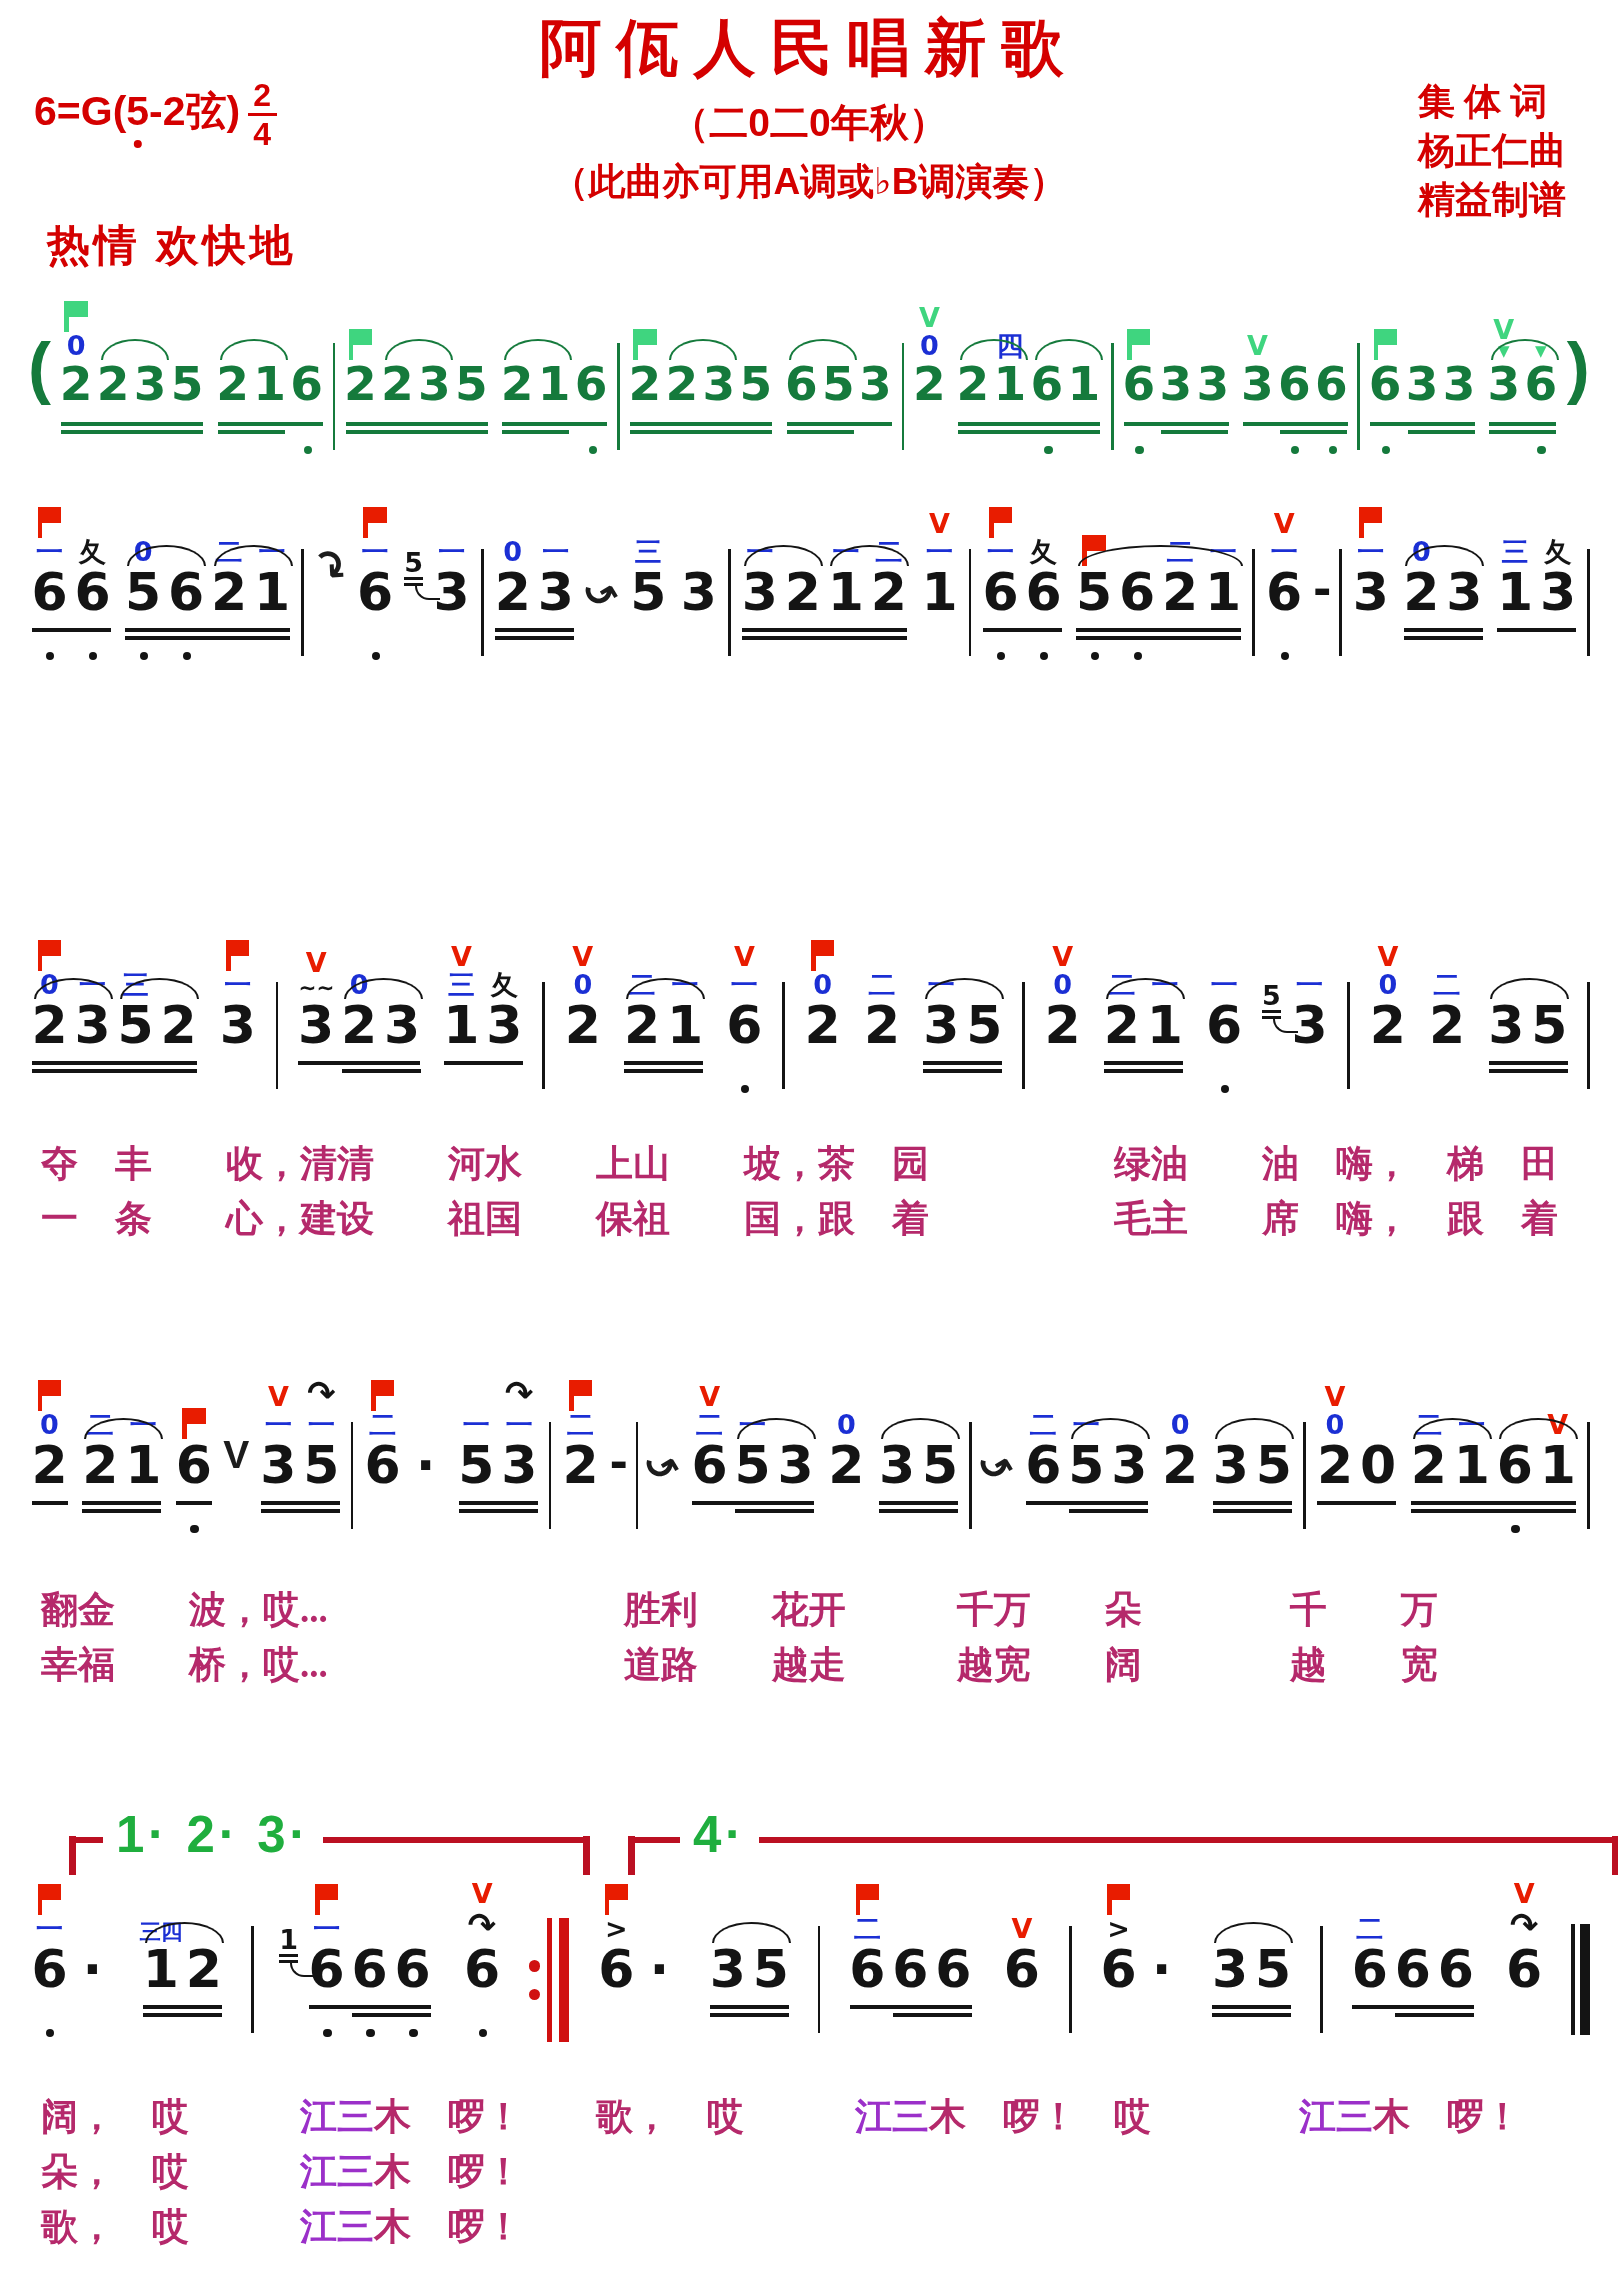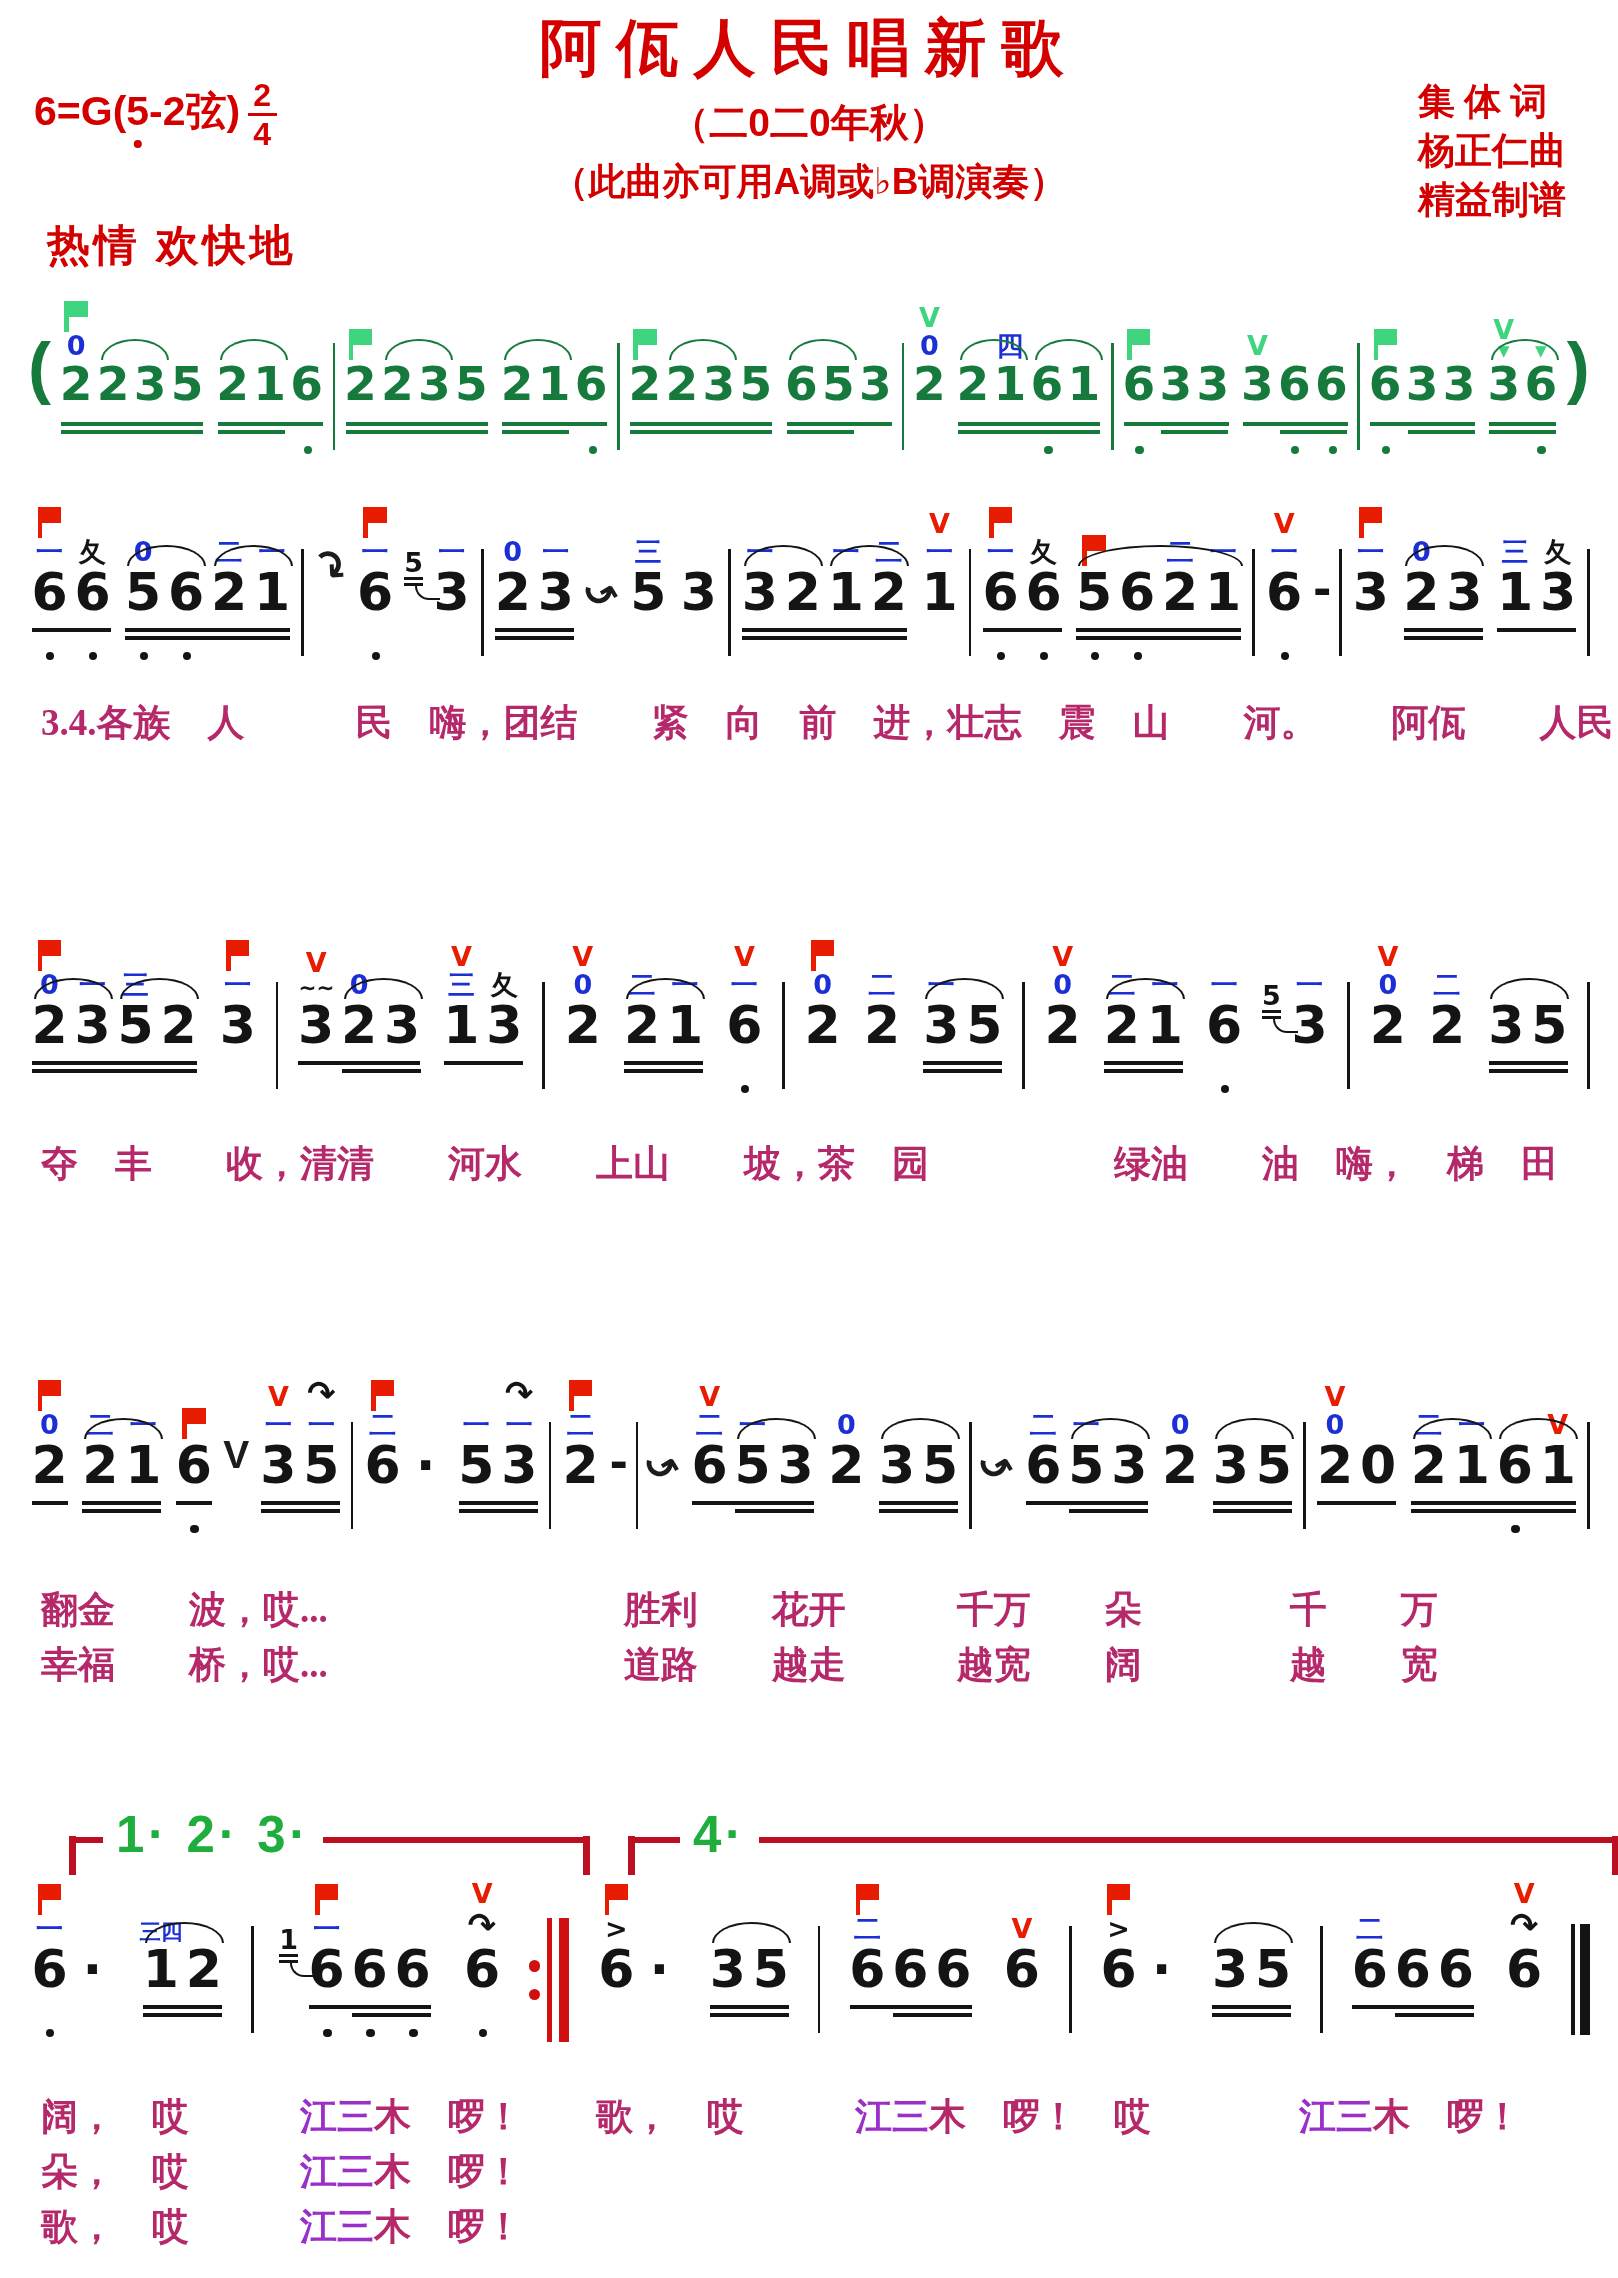--- a/index.html
+++ b/index.html
@@ -1091,20 +1091,20 @@
         <div class="txtrow" style="left: 0px; top: 79px;">
           <span class="nt" style="width: 43px; font-size: 52px; color: rgb(20, 20, 20); font-family: &quot;DejaVu Sans&quot;, &quot;Liberation Sans&quot;, sans-serif;">6</span>
         </div>
       </div>
       <div class="finalbar">
         <i class="fthin"></i>
         <i class="fthick"></i>
       </div>
     </div>
 
-  <div class="lyr" id="ly0" style="top: 695px;"><div class="row"><span>3.4.各族　人　　　民　嗨，团结　　紧　向　前　进，壮志　震　山　　河。　　阿佤　　人民</span></div></div>
-  <div class="lyr" id="ly1" style="top: 1136px;"><div class="row"><span>夺　丰　　收，清清　　河水　　上山　　坡，茶　园　　　　　绿油　　油　嗨，　梯　田</span></div></div>
+  <div class="lyr" id="ly0" style="top: 695px;"></div>
+  <div class="lyr" id="ly1" style="top: 1136px;"><div class="row"><span>夺　丰　　收，清清　　河水　　上山　　坡，茶　园　　　　　绿油　　油　嗨，　梯　田</span></div><div class="row"><span>一　条　　心，建设　　祖国　　保祖　　国，跟　着　　　　　毛主　　席　嗨，　跟　着</span></div></div>
   <div class="lyr" id="ly2" style="top: 1582px;"><div class="row"><span>翻金　　波，哎...　　　　　　　　胜利　　花开　　　千万　　朵　　　　千　　万</span></div><div class="row"><span>幸福　　桥，哎...　　　　　　　　道路　　越走　　　越宽　　阔　　　　越　　宽</span></div></div>
   <div class="lyr" id="ly3" style="top: 2089px;"><div class="row"><span>阔，　哎　　　</span><span style="color: rgb(155, 48, 201);">江三</span><span>木　啰！　　歌，　哎　　　</span><span style="color: rgb(155, 48, 201);">江三</span><span>木　啰！　哎　　　　</span><span style="color: rgb(155, 48, 201);">江三</span><span>木　啰！</span></div><div class="row"><span>朵，　哎　　　</span><span style="color: rgb(155, 48, 201);">江三</span><span>木　啰！</span></div><div class="row"><span>歌，　哎　　　</span><span style="color: rgb(155, 48, 201);">江三</span><span>木　啰！</span></div></div>
 
 
 </div>
 
 
 </body></html>

